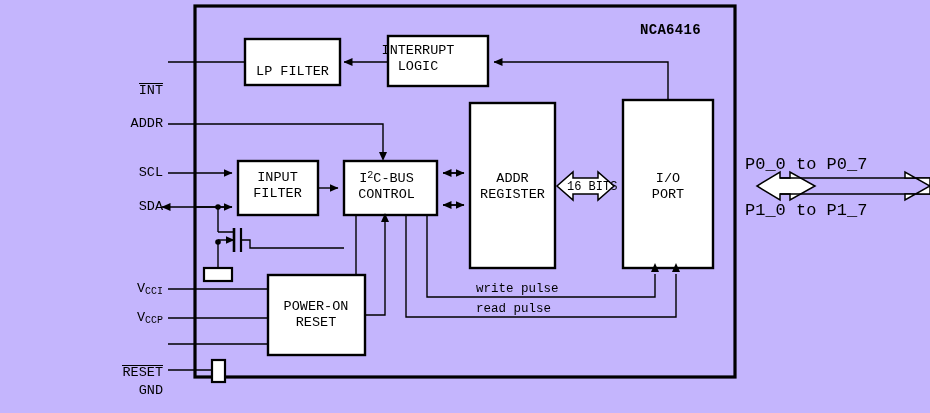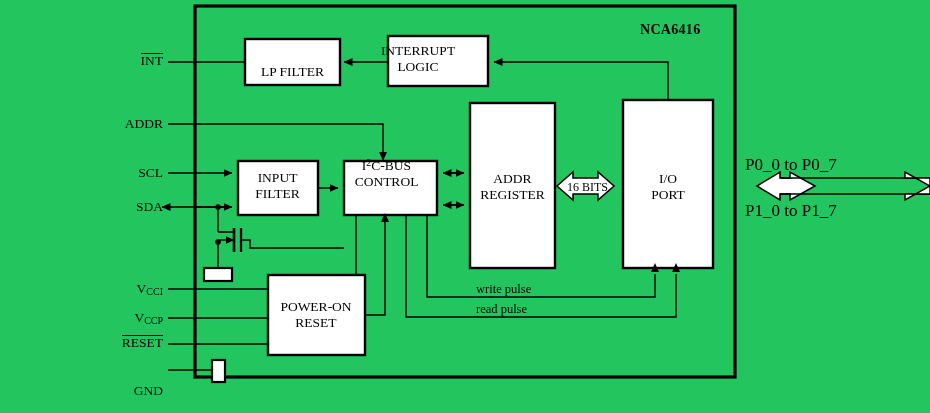--- a/index.html
+++ b/index.html
@@ -4,22 +4,22 @@
 <style>
   html, body {
     margin: 0;
     padding: 0;
     background: #ffffff;
   }
   #canvas {
     position: relative;
     width: 930px;
     height: 413px;
-    background: #22c55e;
-    font-family: Liberation Serif, serif;
+    background: #c4b5fd;
+    font-family: Liberation Mono, monospace;
     overflow: hidden;
   }
   #svg-layer {
     position: absolute;
     left: 0; top: 0;
     width: 930px;
     height: 413px;
   }
   .blk-label {
     position: absolute;
@@ -61,20 +61,21 @@
     font-weight: bold;
     color: #000;
     white-space: nowrap;
     letter-spacing: 0.3px;
   }
   .ovl {
     border-top: 1.4px solid #000;
     display: inline-block;
     line-height: 1.1;
     padding-top: 0px;
+    margin-top: 30px;
   }
   .sub {
     font-size: 0.74em;
     vertical-align: -0.22em;
   }
   .sup {
     font-size: 0.74em;
     vertical-align: 0.42em;
   }
 </style>
@@ -165,21 +166,21 @@
   <div class="blk-label" style="left:363px; top:43px; width:110px;">
     <span>INTERRUPT</span><br>
     <span>LOGIC</span>
   </div>
 
   <div class="blk-label" style="left:238px; top:170px; width:79px;">
     <span>INPUT</span><br>
     <span>FILTER</span>
   </div>
 
-  <div class="blk-label" style="left:344px; top:157px; width:85px;">
+  <div class="blk-label" style="left:344px; top:170px; width:85px;">
     <span><span>I</span><span class="sup">2</span><span>C-BUS</span></span><br>
     <span>CONTROL</span>
   </div>
 
   <div class="blk-label" style="left:464px; top:171px; width:97px;">
     <span>ADDR</span><br>
     <span>REGISTER</span>
   </div>
 
   <div class="blk-label" style="left:623px; top:171px; width:90px;">

